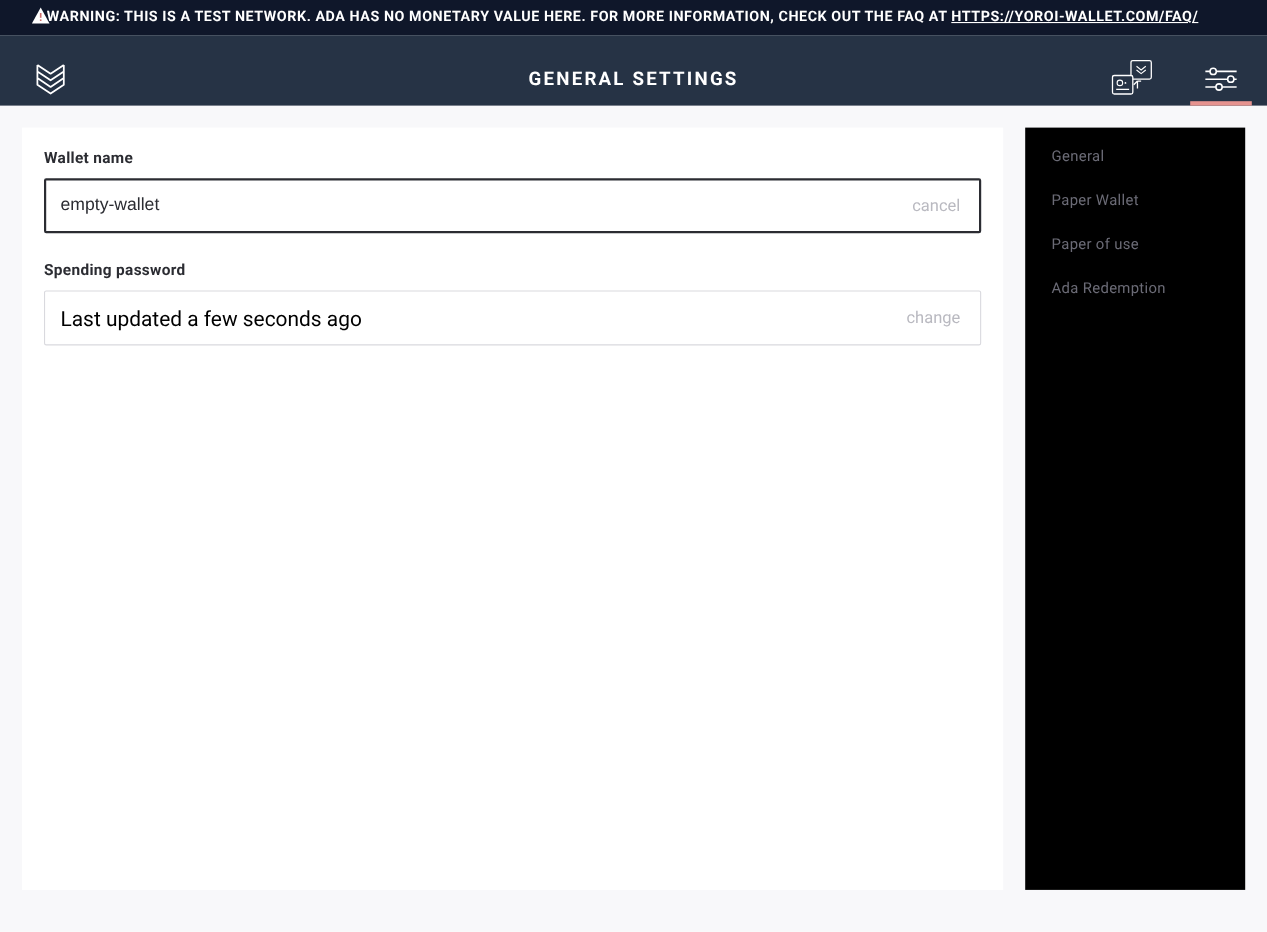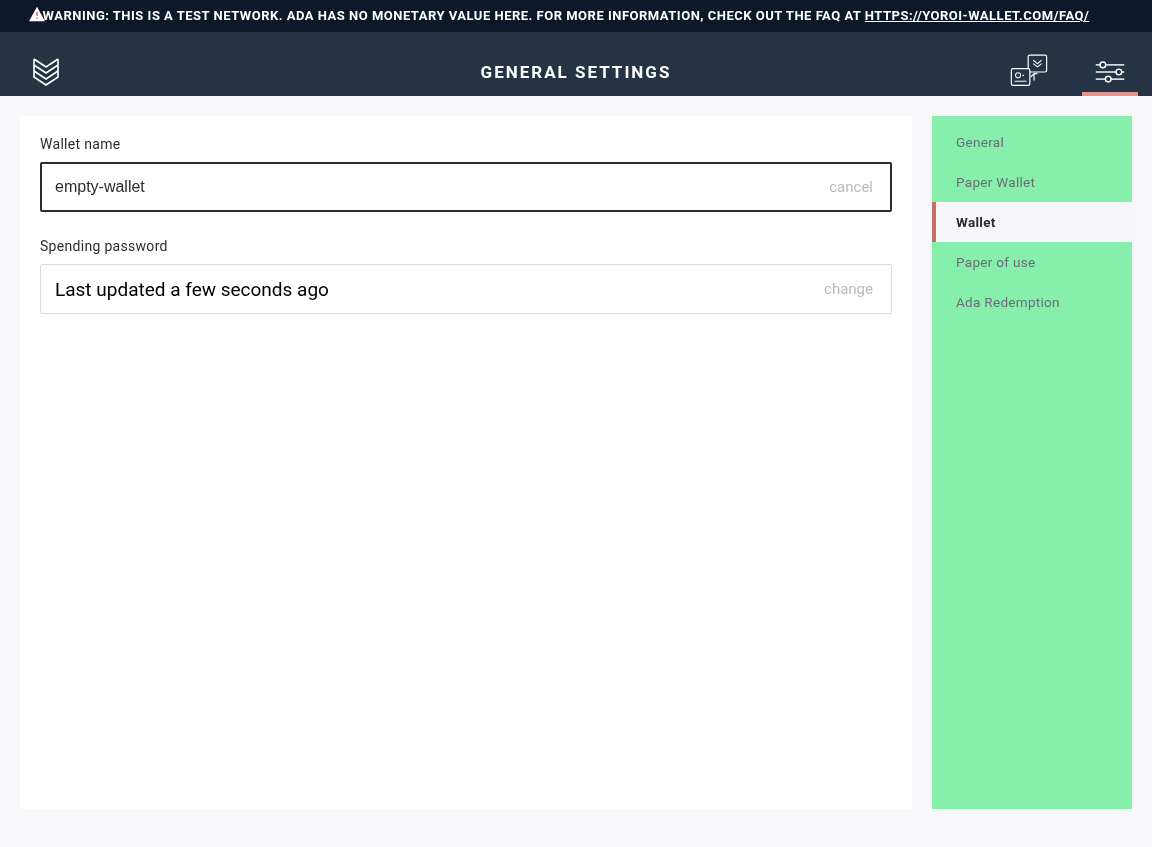--- a/index.html
+++ b/index.html
@@ -79,29 +79,29 @@
     padding: 20px;
     height: calc(847px - 50px - 64px);
   }
   .main-panel {
     flex: 1;
     background: #fff;
     padding: 20px;
   }
   .side-panel {
     width: 200px;
-    background: #86efac;
+    background: #000000;
     padding-top: 6px;
   }
 
   
   .field-group { margin-bottom: 26px; }
   .field-label {
     font-size: 14px;
-    font-weight: 400;
+    font-weight: 700;
     color: #2B2C32;
     letter-spacing: 0.3px;
     margin-bottom: 10px;
   }
   .field-box {
     border: 1px solid #D9D9DE;
     border-radius: 2px;
     height: 50px;
     display: flex;
     align-items: center;
@@ -218,18 +218,17 @@
         <span class="action-link">change</span>
       </div>
     </div>
 
   </div>
 
   <div class="side-panel">
     <ul class="side-nav">
       <li>General</li>
       <li>Paper Wallet</li>
-      <li class="active">Wallet</li>
       <li>Paper of use</li>
       <li>Ada Redemption</li>
     </ul>
   </div>
 </div>
 
 </body></html>

